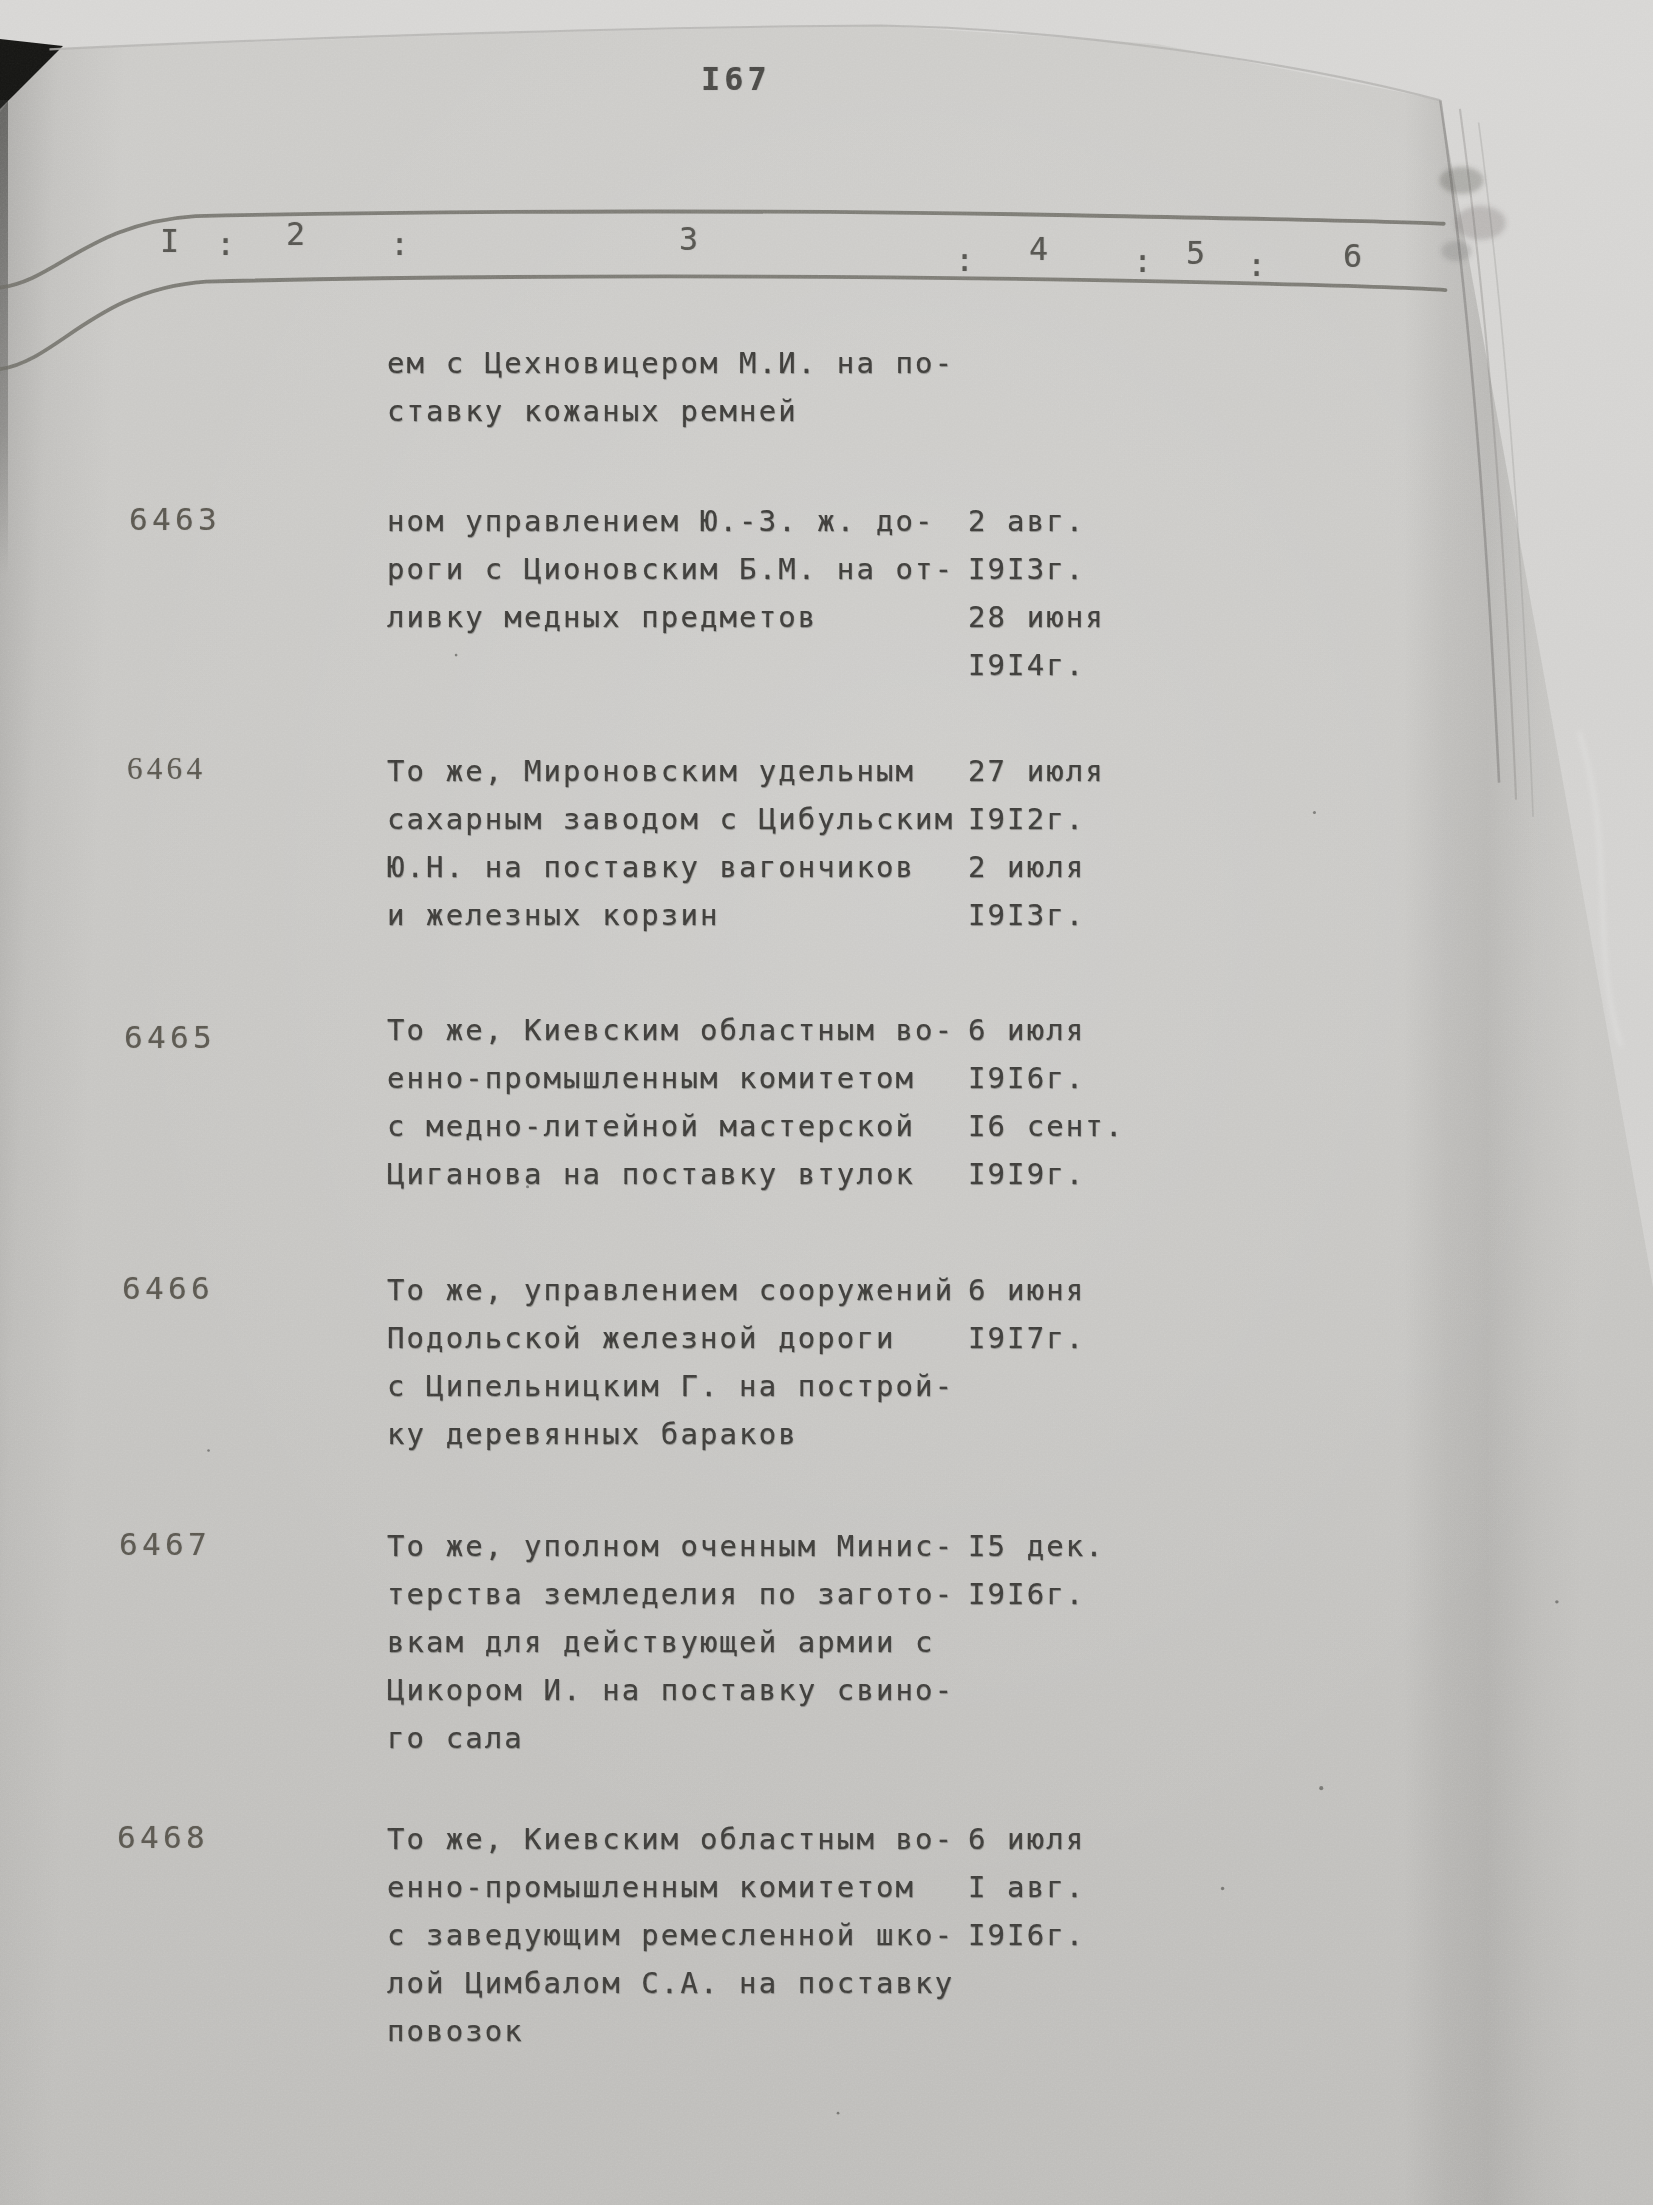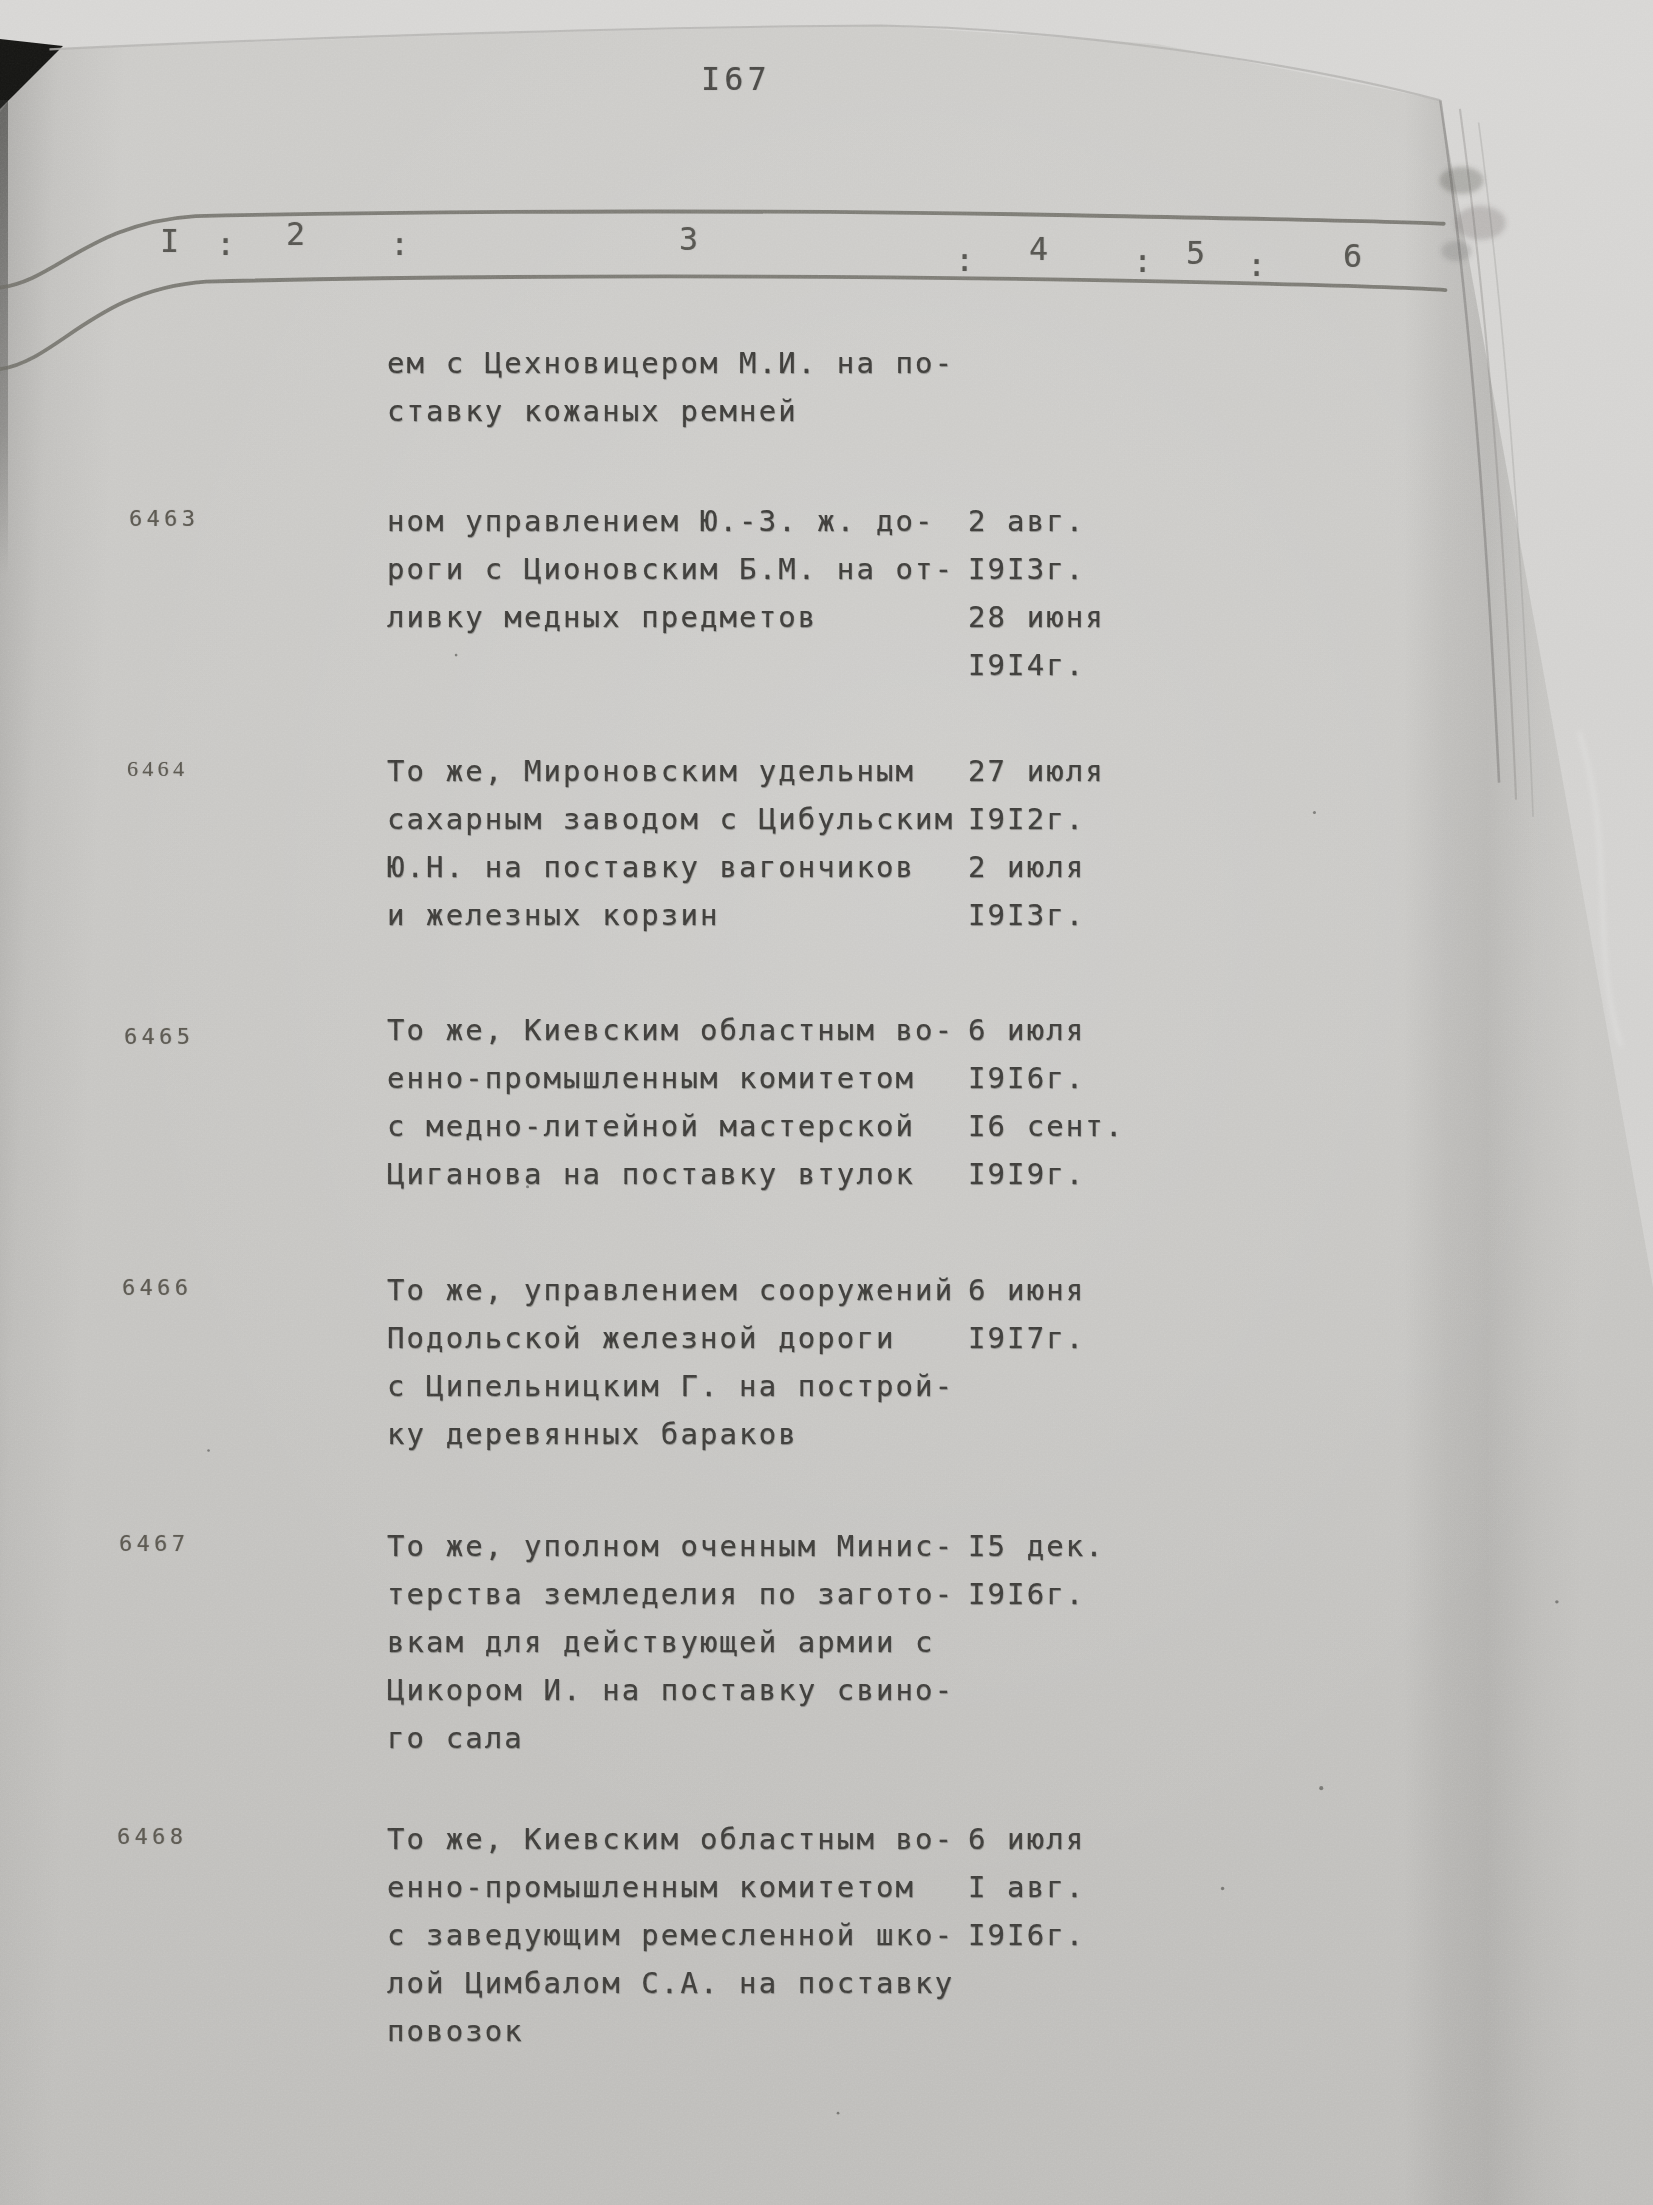--- a/index.html
+++ b/index.html
@@ -24,25 +24,25 @@
   .wedge{position:absolute;left:0;top:39px;width:63px;height:70px;background:#161614;
          clip-path:polygon(0 0,100% 10%,0 100%);}
   .gutter-line{position:absolute;left:0;top:100px;width:7.7px;height:476px;
          background:linear-gradient(180deg, rgba(40,40,38,0.55), rgba(40,40,38,0.25) 70%, rgba(40,40,38,0) 100%);}
   svg.overlay{position:absolute;inset:0;pointer-events:none;}
   svg.grain{position:absolute;inset:0;pointer-events:none;mix-blend-mode:soft-light;opacity:.55;}
   
   .tw{position:absolute;font-size:29px;line-height:48px;letter-spacing:2.1px;white-space:nowrap;
       color:var(--ink);text-shadow:0.5px 0.5px 0.8px rgba(40,40,38,0.40), -0.3px 0 0.6px rgba(40,40,38,0.22);}
   .page-number{position:absolute;font-size:31.5px;letter-spacing:4.3px;color:#4a4946;
-      text-shadow:0.4px 0.4px 0.9px rgba(40,40,38,0.5);}
+      text-shadow:0.4px 0.4px 0.9px rgba(40,40,38,0.5);font-weight:bold;}
   .hcell{position:absolute;font-size:31.5px;color:#55544f;letter-spacing:0;
       text-shadow:0.4px 0.4px 0.9px rgba(50,50,46,0.45);}
   .entry{position:absolute;left:0;width:1654px;}
-  .entry .num{position:absolute;top:-1.7px;font-size:22px;letter-spacing:4.3px;color:var(--pencil);
+  .entry .num{position:absolute;top:-1.7px;font-size:31px;letter-spacing:4.3px;color:var(--pencil);
       text-shadow:0.3px 0.3px 1px rgba(70,68,64,0.45);}
   .entry .desc{position:absolute;left:387px;top:0;}
   .entry .dates{position:absolute;left:968px;top:0;}
   .line{height:48px;}
 </style>
 </head>
 <body>
 
 <div class="scan">
   <div class="backdrop"></div>

